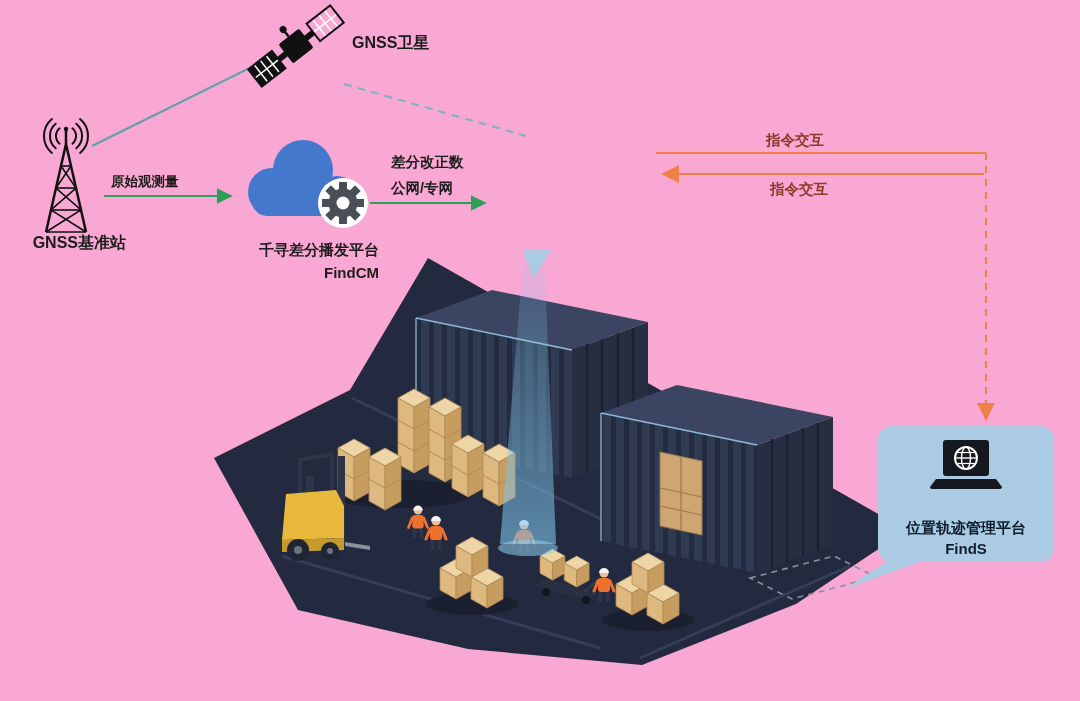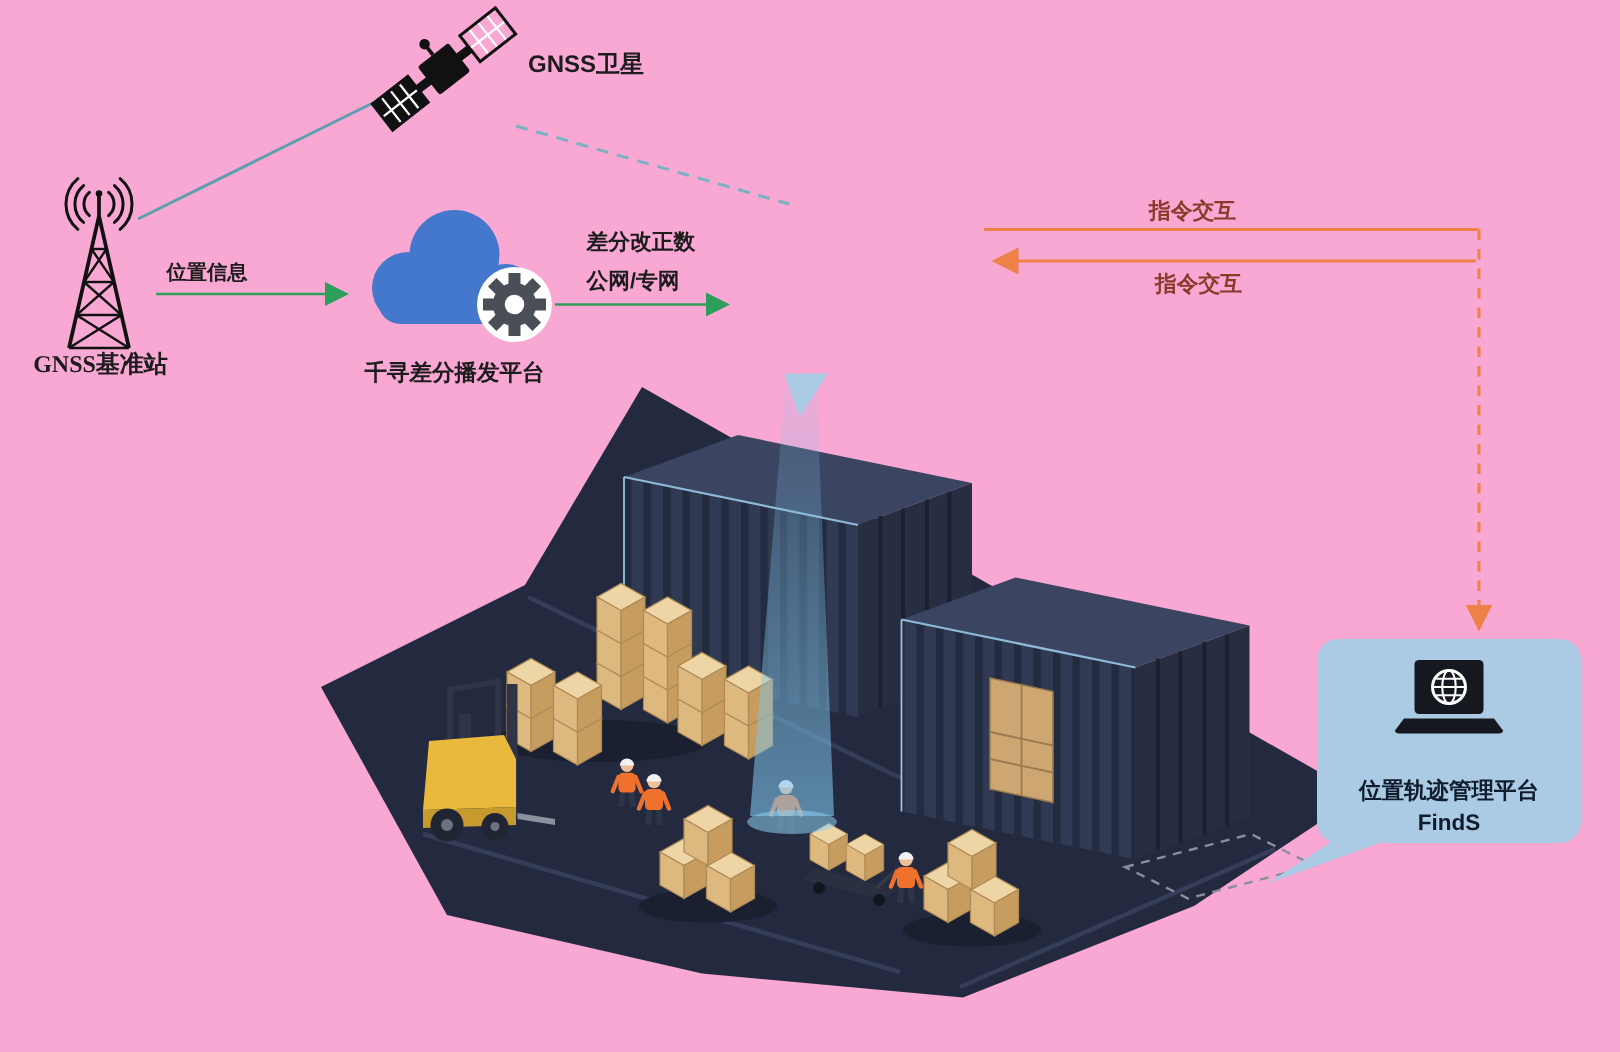--- a/index.html
+++ b/index.html
@@ -7,21 +7,21 @@
   body { font-family:"Liberation Sans","DejaVu Sans",sans-serif; }
   .stage { position:relative; width:1080px; height:701px; background:#f9a8d4; overflow:hidden; }
   .art { position:absolute; left:0; top:0; width:1080px; height:701px; }
   .label { position:absolute; color:var(--label-dark,#1c1c1c); font-weight:700; white-space:nowrap; }
   .label.io { color:var(--io-label,#8b3a2a); }
   .multiline { white-space:normal; }
   .bubble { position:absolute; background:var(--bubble-blue,#abcbe5); border-radius:14px;
             display:flex; flex-direction:column; align-items:center; }
   .bubble .bline { font-weight:700; color:#0e1c2c; line-height:19px; }
   .bubble .iconrow { display:flex; align-items:center; gap:12px; }
-  .t-center { text-align:center;font-family:Liberation Serif, serif; }
+  .t-center { text-align:right; }
 </style>
 </head>
 <body>
 
 <div class="stage">
 
   <svg class="art" viewBox="0 0 1080 701">
     <defs>
       <marker id="mG" markerWidth="9" markerHeight="9" refX="7.5" refY="4.5" orient="auto">
         <path d="M0,0 L9,4.5 L0,9 Z" fill="#2e9e5b"></path>
@@ -225,24 +225,25 @@
     </g>
 
     <polygon points="523,249 552,249 533,278" fill="#abcbe5"></polygon>
     <polygon points="894,557 928,559 845,589" fill="#abcbe5"></polygon>
   </svg>
 
   <div class="label" style="left:352px; top:33px; font-size:16px;">GNSS卫星</div>
 
   <div class="label t-center" style="left:8px; top:233px; width:118px; font-size:16px;">GNSS基准站</div>
 
-  <div class="label" style="left:111px; top:173px; font-size:13.5px;">位置信息</div>
+  <div class="label" style="left:111px; top:173px; font-size:13.5px;">原始观测量</div>
 
   <div class="label t-center multiline" style="left:227px; top:238px; width:152px; font-size:15px; line-height:23px;">
     <div>千寻差分播发平台</div>
+    <div>FindCM</div>
   </div>
 
   <div class="label multiline" style="left:391px; top:149px; font-size:14.5px; line-height:26px;">
     <div>差分改正数</div>
     <div>公网/专网</div>
   </div>
 
   <div class="label io" style="left:766px; top:131px; font-size:14.5px;">指令交互</div>
 
   <div class="label io" style="left:770px; top:180px; font-size:14.5px;">指令交互</div>

